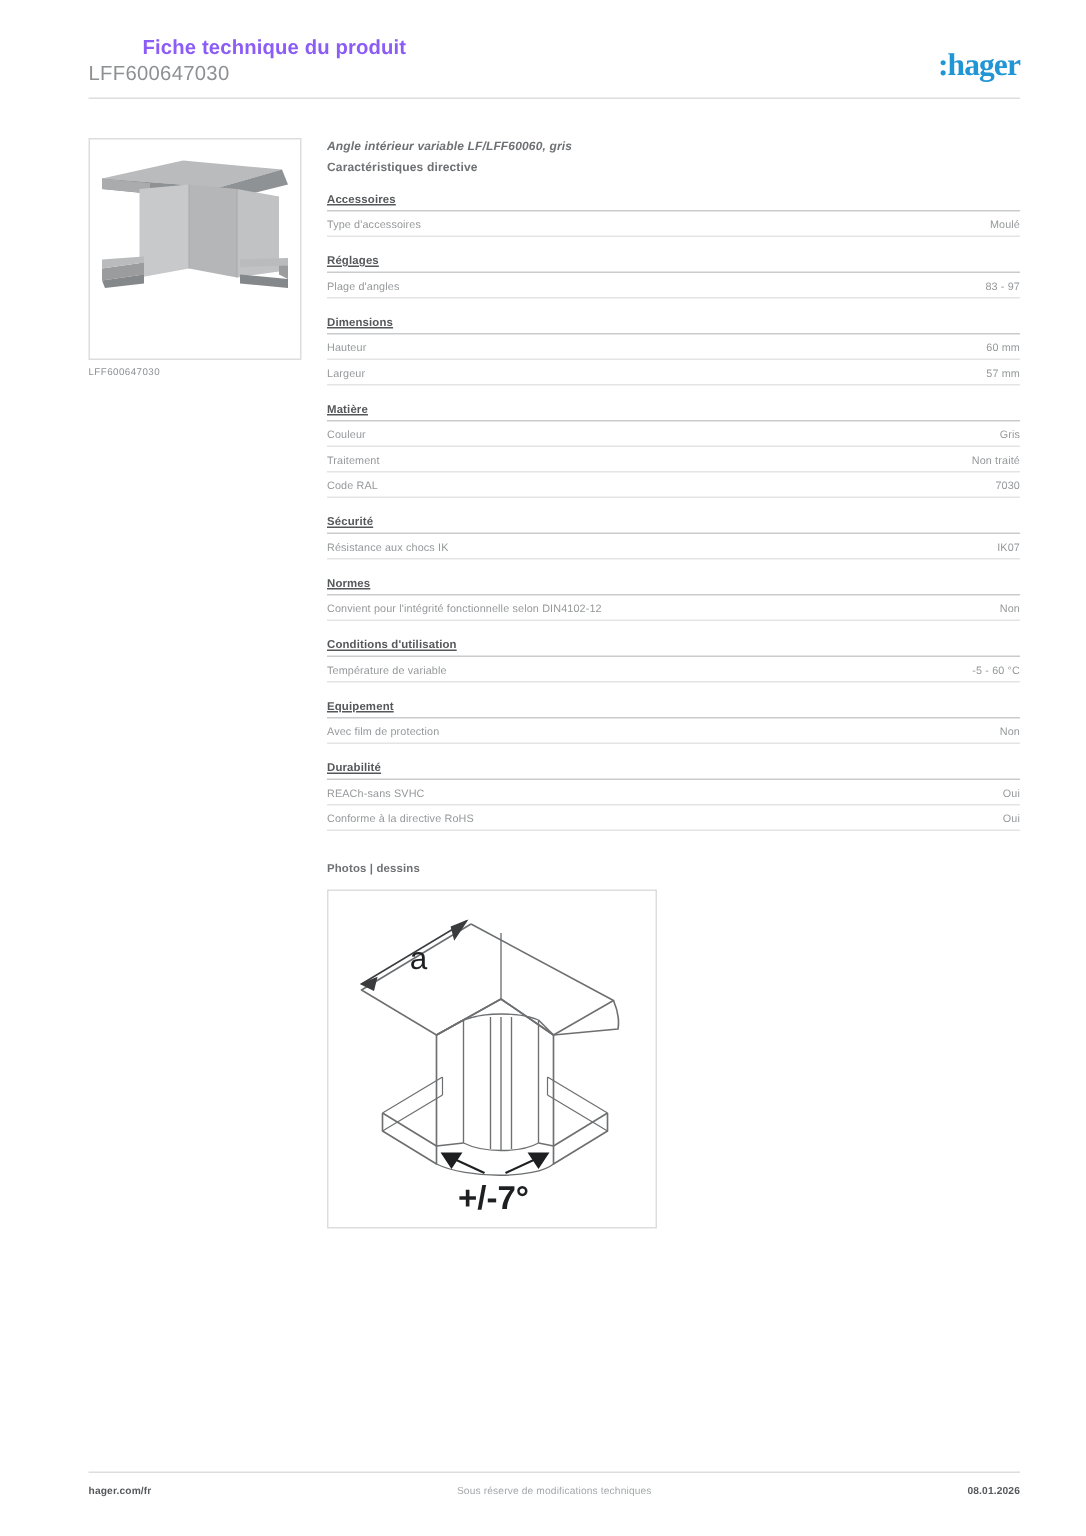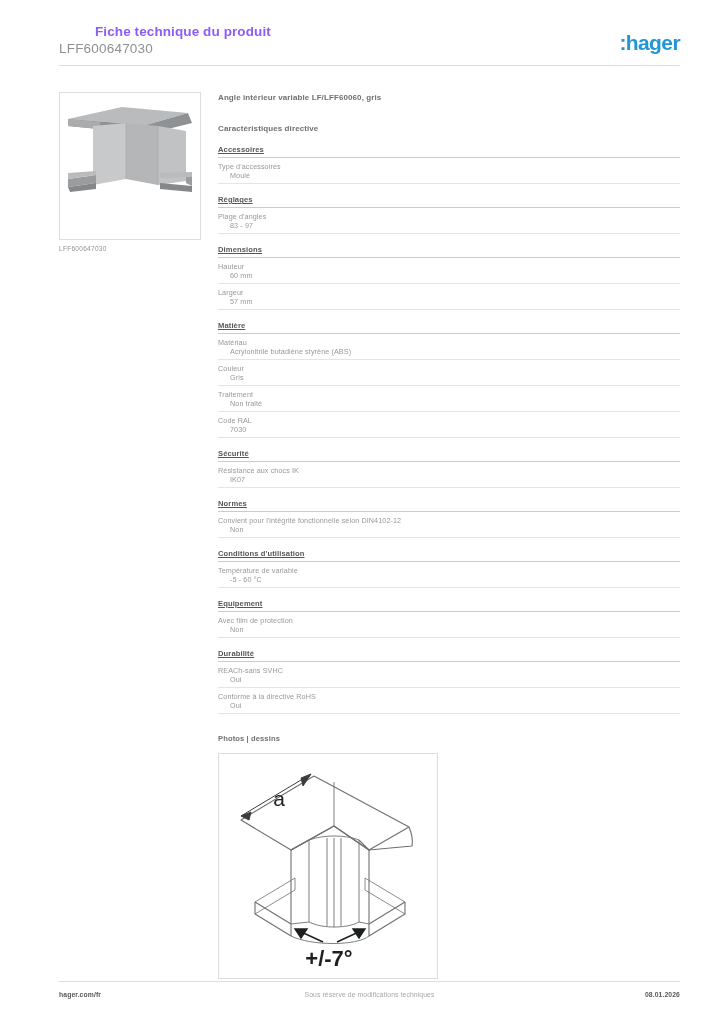--- a/index.html
+++ b/index.html
@@ -39,20 +39,21 @@
   }
   .logo {
     position: absolute;
     right: 0;
     top: 8px;
     font-size: 21px;
     font-weight: bold;
     color: #2196d4;
     letter-spacing: -0.6px;
     line-height: 22px;
+    font-family: Liberation Serif, serif;
   }
   .header-rule {
     position: absolute;
     left: 59px;
     top: 65px;
     width: 621px;
     height: 1px;
     background: #dcdddf;
   }
 
@@ -82,21 +83,22 @@
     position: absolute;
     left: 218px;
     top: 93px;
     width: 462px;
   }
   .product-name {
     font-size: 8px;
     font-weight: bold;
     color: #6e7173;
     letter-spacing: 0.1px;
-    margin-bottom: 22px;
+    margin-bottom: 5px;
+    font-style: italic;
   }
   .section-title {
     font-size: 8px;
     font-weight: bold;
     color: #6e7173;
     letter-spacing: 0.1px;
     margin-bottom: 12px;
   }
 
   
@@ -112,21 +114,20 @@
   }
   .spec-row {
     display: flex;
     justify-content: space-between;
     align-items: baseline;
     font-size: 7.2px;
     color: #95989a;
     padding: 4px 0 3px 0;
     border-bottom: 1px solid #e3e4e6;
     letter-spacing: 0.1px;
-    flex-direction: column;
   }
   .spec-label { text-align: left; }
   .spec-value { text-align: right; white-space: nowrap; padding-left: 12px; }
 
   
   .drawing-title {
     font-size: 7.6px;
     font-weight: bold;
     color: #6e7173;
     margin-top: 20px;
@@ -233,24 +234,20 @@
           <span class="spec-label">Hauteur</span>
           <span class="spec-value">60 mm</span>
         </div>
         <div class="spec-row">
           <span class="spec-label">Largeur</span>
           <span class="spec-value">57 mm</span>
         </div>
       </div>
       <div class="spec-group">
         <div class="group-head">Matière</div>
-        <div class="spec-row">
-          <span class="spec-label">Matériau</span>
-          <span class="spec-value">Acrylonitrile butadiène styrène (ABS)</span>
-        </div>
         <div class="spec-row">
           <span class="spec-label">Couleur</span>
           <span class="spec-value">Gris</span>
         </div>
         <div class="spec-row">
           <span class="spec-label">Traitement</span>
           <span class="spec-value">Non traité</span>
         </div>
         <div class="spec-row">
           <span class="spec-label">Code RAL</span>

